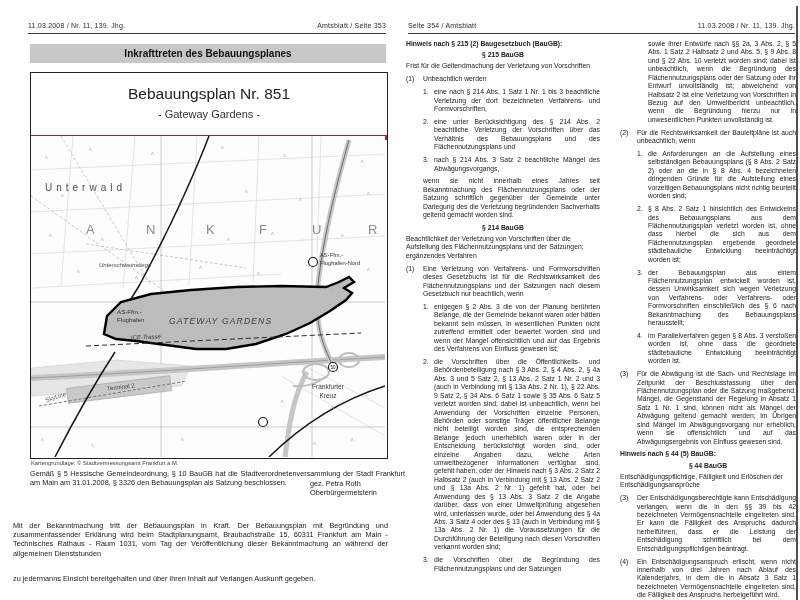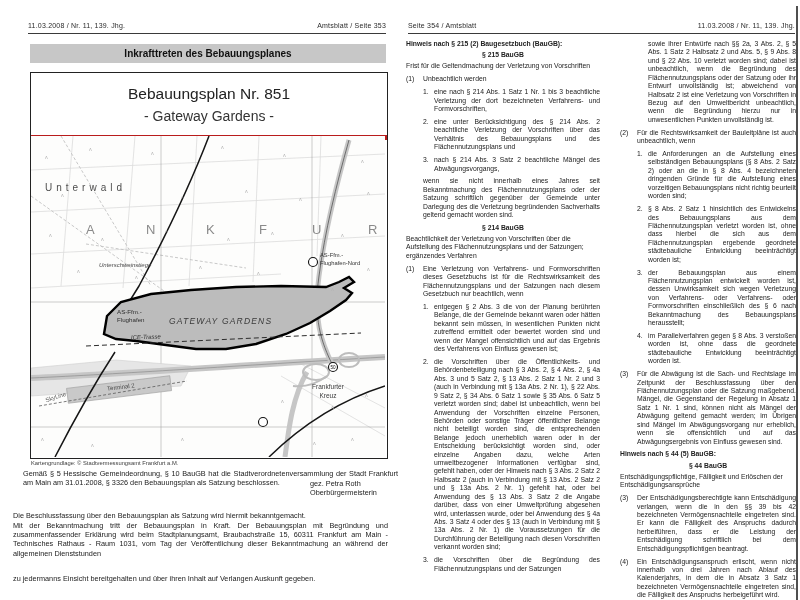--- a/index.html
+++ b/index.html
@@ -7,21 +7,21 @@
          font-family:"Liberation Sans",sans-serif;color:#1e1e1e;}
   .abs{position:absolute;}
   
   .hdr{font-size:7px;color:#2a2a2a;letter-spacing:.2px;}
   .rule{height:1px;background:#3a3a3a;}
   
   .banner{background:#c7c7c7;text-align:center;font-weight:bold;font-size:10px;line-height:19px;color:#111;}
   .map-frame{border:1.4px solid #222;background:#fff;}
   .map-titlebox{position:absolute;left:0;top:0;right:0;height:62px;border-bottom:5px solid #b91c1c;text-align:center;}
   .map-title{font-size:15.5px;color:#222;margin-top:12px;}
-  .map-subtitle{font-size:14px;color:#333;margin-top:5px;}
+  .map-subtitle{font-size:11px;color:#333;margin-top:5px;}
   .map-canvas{position:absolute;left:0;top:63px;width:354px;height:321px;overflow:hidden;background:#fdfdfc;}
   .map-canvas svg{position:absolute;left:0;top:0;}
   .mlbl{position:absolute;white-space:nowrap;color:#555;}
   .tree{position:absolute;font-size:5.5px;color:#b3b3b3;}
   .cityletter{position:absolute;font-size:13px;color:#8a8a8a;top:86px;}
   .credit{font-size:5.8px;color:#3c3c3c;}
   
   .body-par{font-size:7.3px;line-height:1.26;text-align:justify;color:#222;}
   .sig{font-size:7.3px;line-height:1.3;color:#222;}
   .hours-days{font-size:7.3px;color:#222;}
@@ -180,28 +180,27 @@
         <span class="mlbl" style="left:76px;top:248px;font-size:6px;color:#4a4a4a;transform:rotate(-7deg);">Terminal 2</span>
         <span class="mlbl" style="left:266px;top:246px;width:62px;text-align:center;font-size:6.5px;color:#3a3a3a;line-height:1.4;">
           <span>Frankfurter</span><br>
           <span>Kreuz</span>
         </span>
       </div>
     </div>
 
     <div class="abs credit" style="left:31px;top:460px;">Kartengrundlage: © Stadtvermessungsamt Frankfurt a.M.</div>
 
-    <div class="abs body-par" style="left:23px;top:469px;width:375px;">Gemäß § 5 Hessische Gemeindeordnung, § 10 BauGB hat die Stadtverordnetenversammlung der Stadt Frankfurt am Main am 31.01.2008, § 3326 den Bebauungsplan als Satzung beschlossen.</div>
+    <div class="abs body-par" style="left:30px;top:469px;width:375px;">Gemäß § 5 Hessische Gemeindeordnung, § 10 BauGB hat die Stadtverordnetenversammlung der Stadt Frankfurt am Main am 31.01.2008, § 3326 den Bebauungsplan als Satzung beschlossen.</div>
 
     <div class="abs sig" style="left:310px;top:479px;">
       <div>gez. Petra Roth</div>
       <div>Oberbürgermeisterin</div>
     </div>
 
-    <div class="abs body-par" style="left:13px;top:511px;width:375px;text-align:left;">Die Beschlussfassung über den Bebauungsplan als Satzung wird hiermit bekanntgemacht.</div>
 
     <div class="abs body-par" style="left:13px;top:521px;width:375px;">Mit der Bekanntmachung tritt der Bebauungsplan in Kraft. Der Bebauungsplan mit Begründung und zusammenfassender Erklärung wird beim Stadtplanungsamt, Braubachstraße 15, 60311 Frankfurt am Main - Technisches Rathaus - Raum 1031, vom Tag der Veröffentlichung dieser Bekanntmachung an während der allgemeinen Dienststunden</div>
 
     <div class="abs" style="left:65px;top:552px;width:323px;">
     </div>
 
     <div class="abs body-par" style="left:13px;top:574px;width:375px;text-align:left;">zu jedermanns Einsicht bereitgehalten und über ihren Inhalt auf Verlangen Auskunft gegeben.</div>
   </div>
 
   <div class="abs" style="left:400px;top:0;width:400px;height:600px;">

